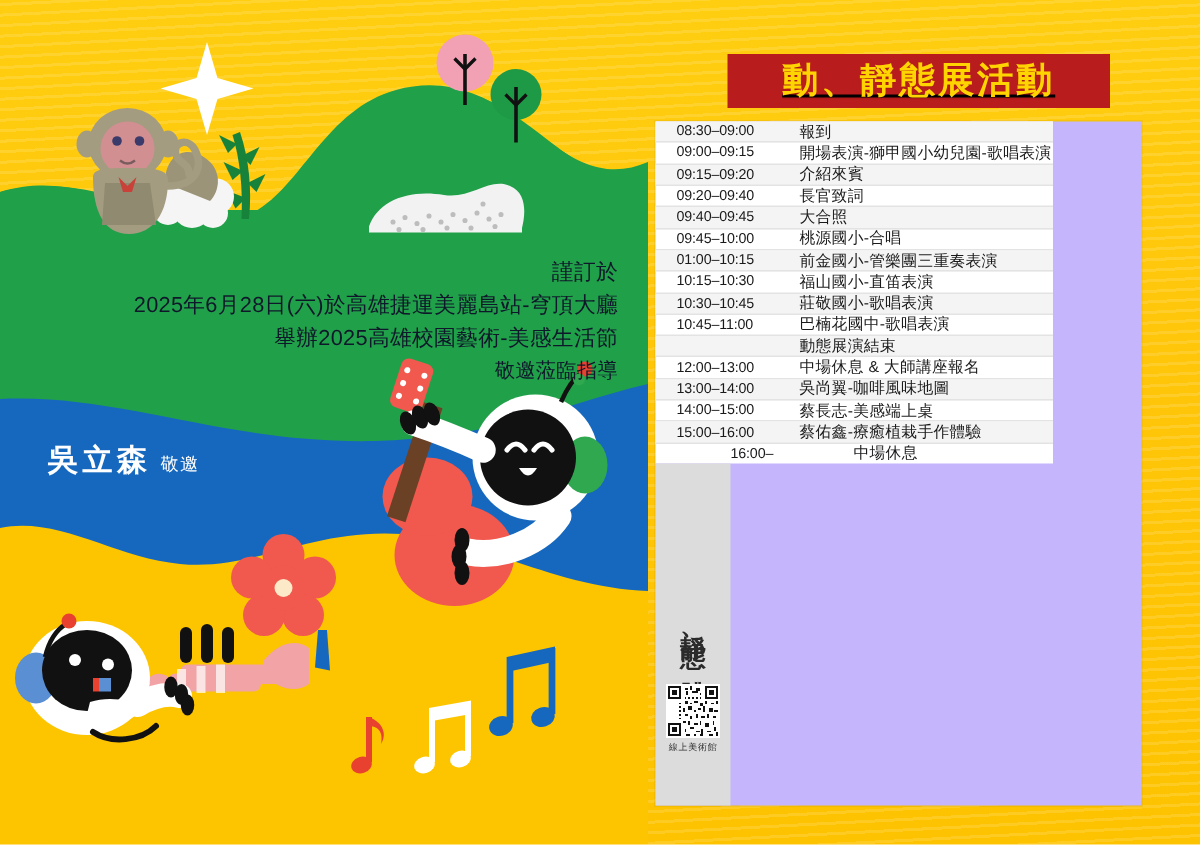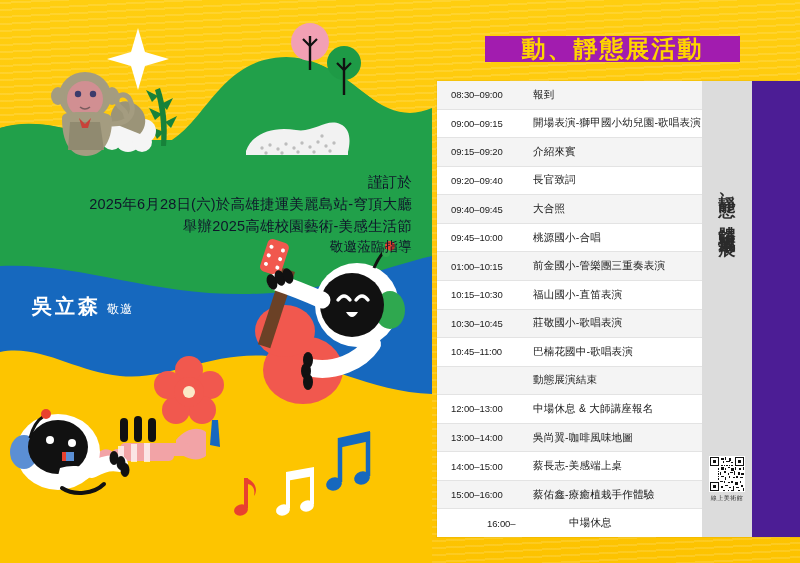--- a/index.html
+++ b/index.html
@@ -47,37 +47,38 @@
     color:#ffffff;white-space:nowrap;
     display:flex;align-items:baseline;gap:6px;
   }
   .sig-prefix{font-size:14px;font-weight:bold;letter-spacing:1px;}
   .sig-name{font-size:20px;font-weight:bold;letter-spacing:3px;}
   .sig-suffix{font-size:12px;letter-spacing:1px;}
 
   
   .title-banner{
     position:absolute;left:485px;top:36px;
-    width:255px;height:26px;
-    background:#a21caf;
-    display:flex;align-items:center;justify-content:center;
+    width:255px;height:36px;
+    background:#b91c1c;
+    display:flex;align-items:center;justify-content:center;text-decoration:underline;
   }
   .title-banner span{
     color:#FFD400;font-size:24px;font-weight:bold;
     letter-spacing:2px;line-height:1;
     text-shadow:0 1px 0 rgba(0,0,0,.08);
   }
 
   
   .panel{
     position:absolute;left:437px;top:81px;
-    width:364px;height:456px;
+    width:324px;height:456px;
     display:flex;
-    background:#4c1d95;
+    background:#c4b5fd;
     box-shadow:0 0 0 1px rgba(0,0,0,0.04);
+    flex-direction:column;
   }
   .schedule{
     width:265px;height:100%;
     background:#ffffff;
     display:flex;flex-direction:column;
   }
   .row{
     flex:1 1 0;
     display:flex;align-items:center;
     border-bottom:1px solid #E3E3E3;

